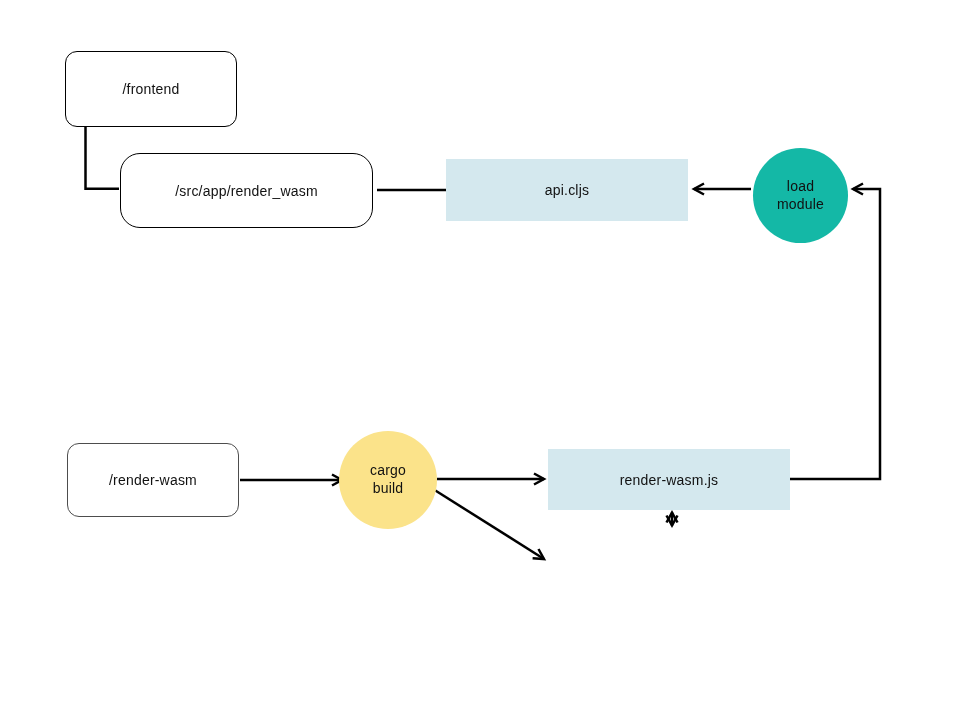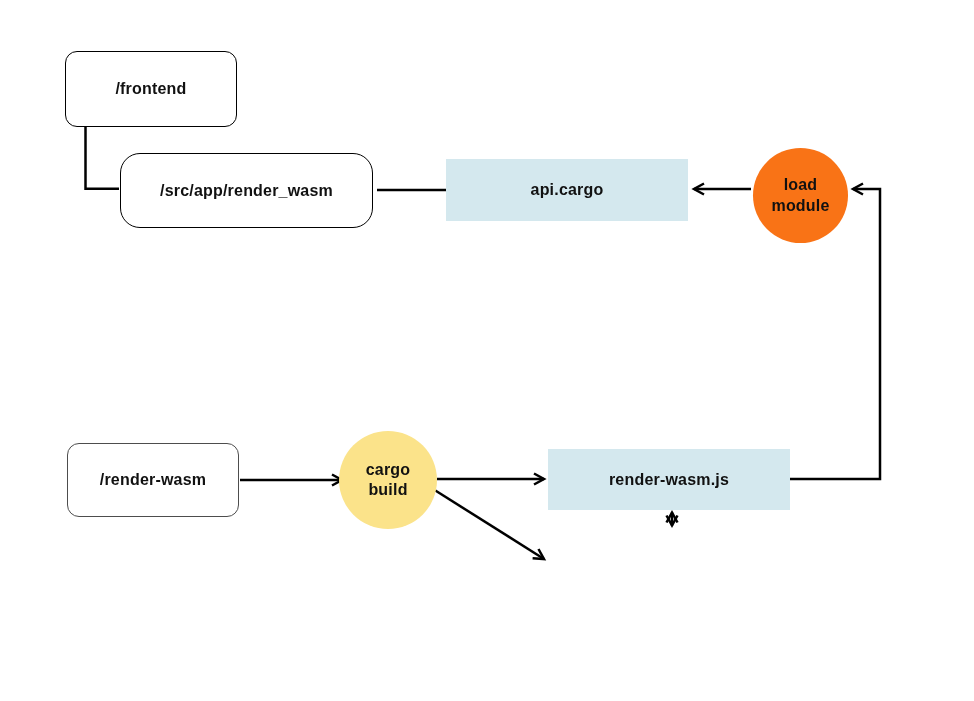--- a/index.html
+++ b/index.html
@@ -5,31 +5,31 @@
   html, body { margin:0; padding:0; background:#ffffff; }
   .canvas {
     position:relative; width:974px; height:701px; overflow:hidden;
     background:#ffffff;
     font-family:"Liberation Sans", sans-serif;
     color:#111111;
   }
   .node {
     position:absolute; box-sizing:border-box;
     display:flex; align-items:center; justify-content:center;
-    text-align:center; font-size:16px; letter-spacing:0.2px;font-weight:bold;
+    text-align:center; font-size:14px; letter-spacing:0.2px;
   }
   .rounded-rect {
     background:#ffffff; border:1.6px solid #000000;
   }
   .rounded-rect.grayline { border-color:#4d4d4d; }
   .blue-rect { background:#d4e8ee; }
   .circle {
     border-radius:50%; flex-direction:column; line-height:1.28;
   }
-  .circle.pink { background:#f97316; }
+  .circle.pink { background:#14b8a6; }
   .circle.yellow { background:#fbe38a; }
   svg.edges { position:absolute; left:0; top:0; width:974px; height:701px; pointer-events:none; }
   svg.edges path { stroke:#000000; stroke-width:2.5; fill:none; }
 </style>
 </head>
 <body>
 
 <div class="canvas">
 
   <svg class="edges" viewBox="0 0 974 701">
@@ -50,21 +50,21 @@
 
   <div class="node rounded-rect" style="left:65px; top:51px; width:172px; height:76px; border-radius:12px;">
     <span>/frontend</span>
   </div>
 
   <div class="node rounded-rect" style="left:120px; top:153px; width:253px; height:75px; border-radius:20px;">
     <span>/src/app/render_wasm</span>
   </div>
 
   <div class="node blue-rect" style="left:446px; top:159px; width:242px; height:62px;">
-    <span>api.cargo</span>
+    <span>api.cljs</span>
   </div>
 
   <div class="node circle pink" style="left:753px; top:148px; width:95px; height:95px;">
     <span>load</span>
     <span>module</span>
   </div>
 
   <div class="node rounded-rect grayline" style="left:67px; top:443px; width:172px; height:74px; border-radius:12px;">
     <span>/render-wasm</span>
   </div>

